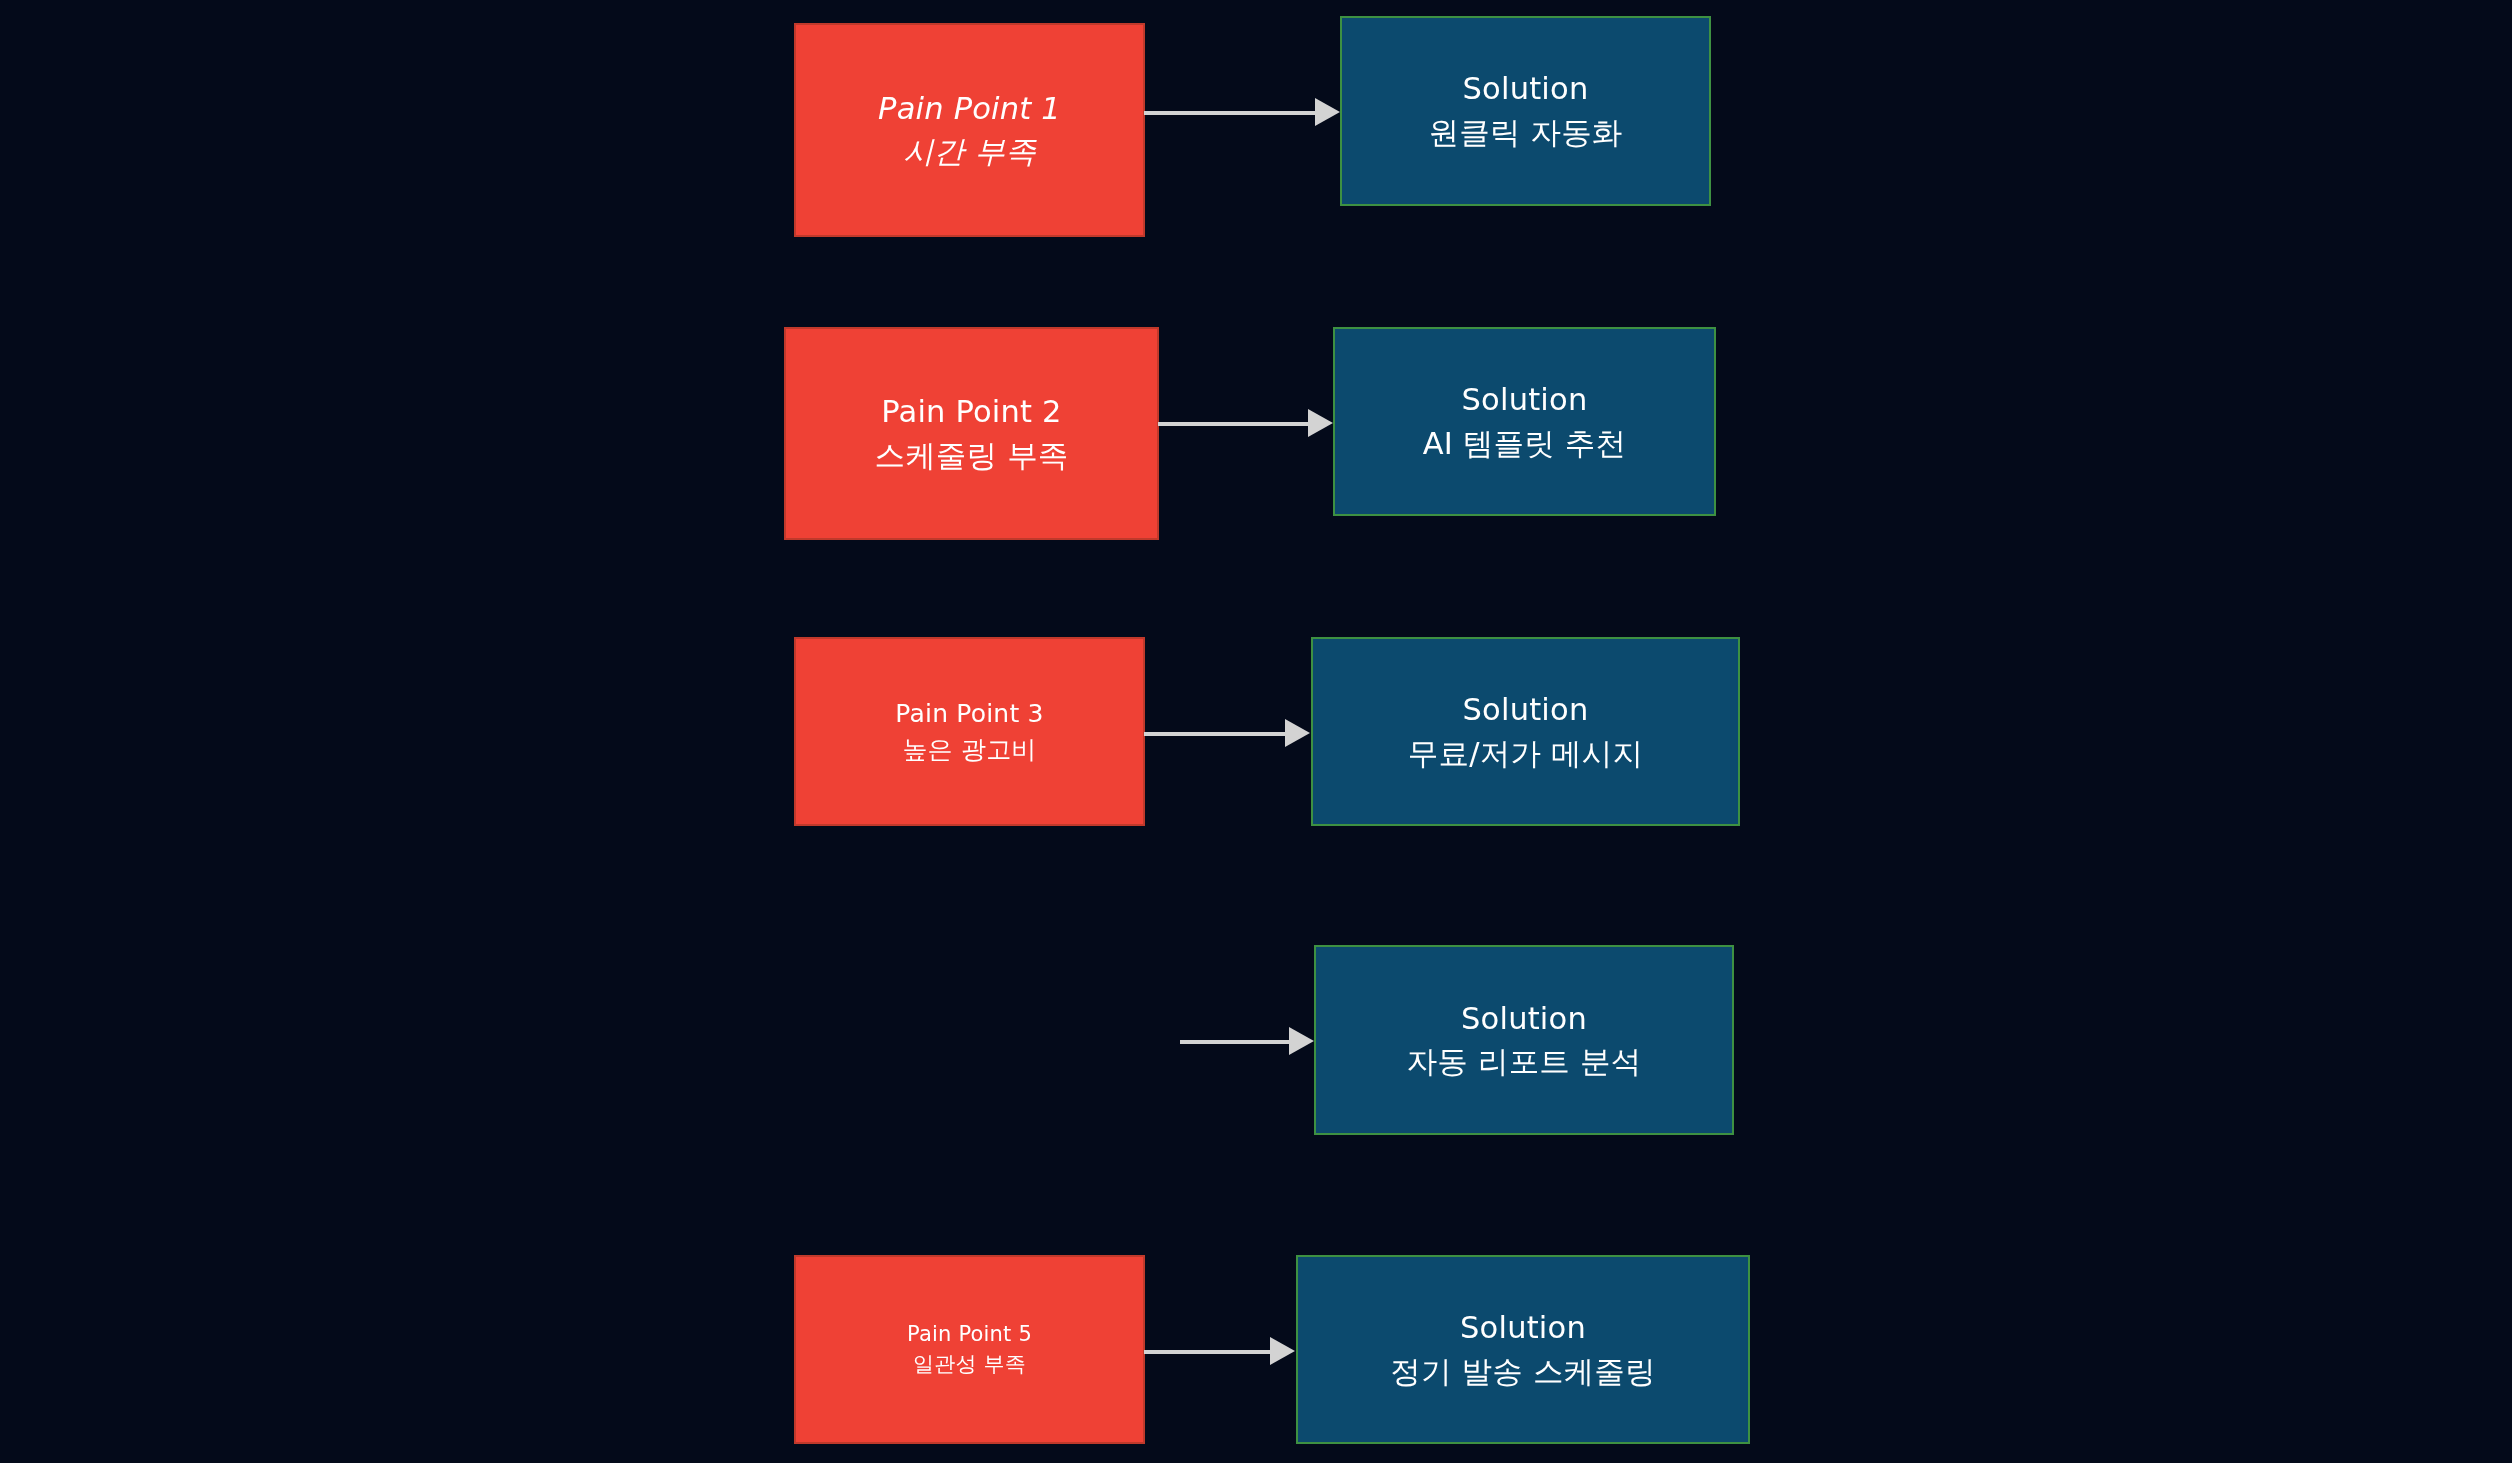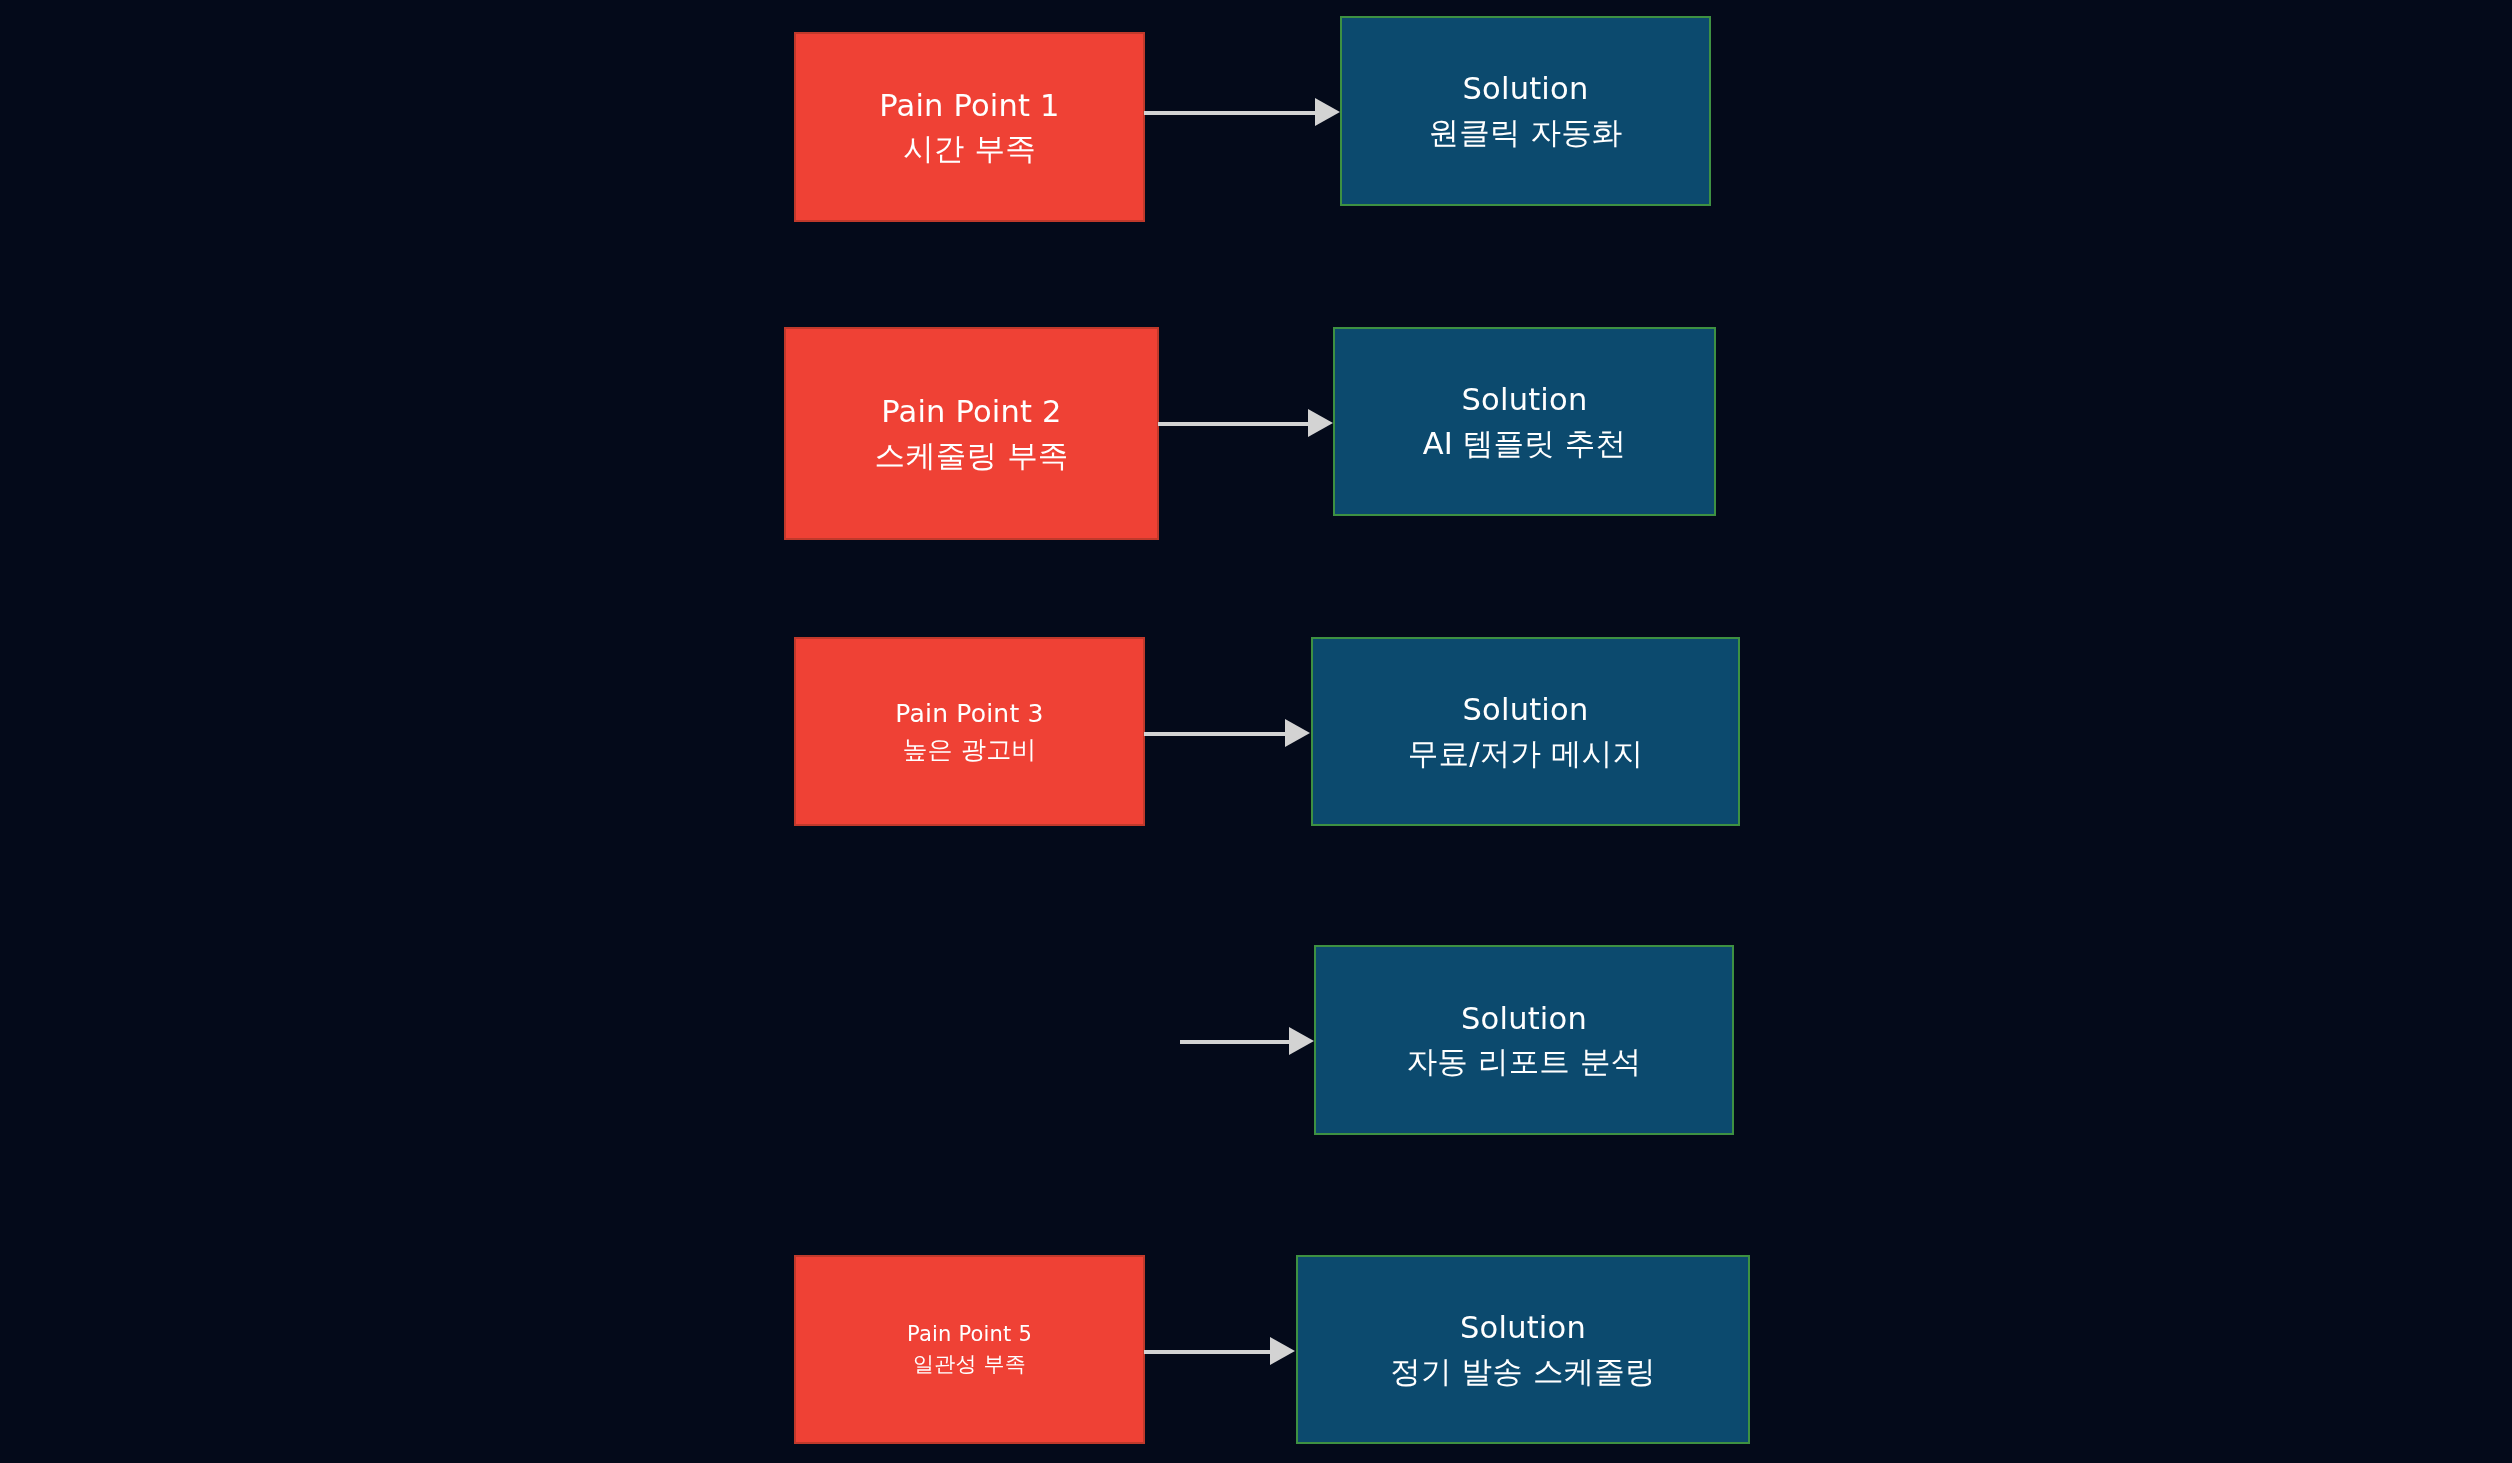--- a/index.html
+++ b/index.html
@@ -60,21 +60,21 @@
     border-top: 14.8px solid transparent;
     border-bottom: 14.8px solid transparent;
     border-left: 25px solid #d3d3d3;
   }
 </style>
 </head>
 <body>
 
 <div id="stage">
 
-  <div class="node pain" style="left:794px; top:32px; width:351px; height:190px; font-size:30.5px;">
+  <div class="node pain" style="left:794px; top:23px; width:351px; height:214px; font-size:30.5px;font-style:italic;">
     <span class="l1">Pain Point 1</span>
     <span class="l2">시간 부족</span>
   </div>
   <div class="edge" style="left:1144px; top:113px; width:196px;">
     <div class="shaft" style="width:171px;"></div>
     <div class="head" style="left:171px;"></div>
   </div>
   <div class="node solution" style="left:1340px; top:15.7px; width:371px; height:190px; font-size:30.5px;">
     <span class="l1">Solution</span>
     <span class="l2">원클릭 자동화</span>

